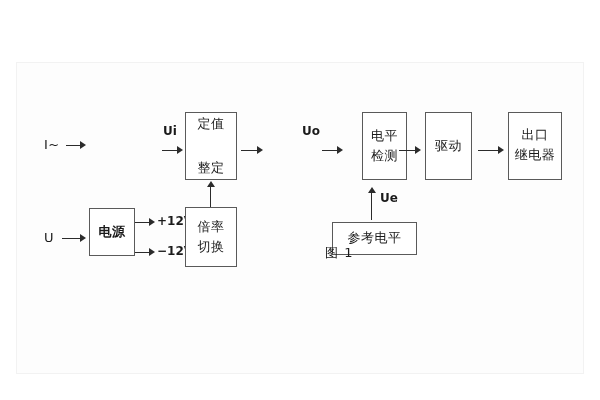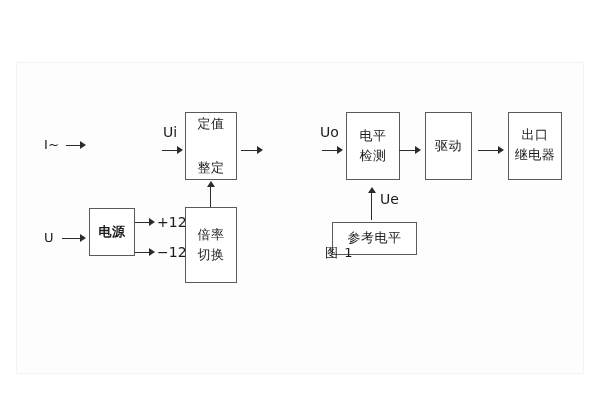--- a/index.html
+++ b/index.html
@@ -45,21 +45,21 @@
   .node.one-line { font-size: 13px; }
 
   
   .label {
     position: absolute;
     color: #1a1a1a;
     font-size: 13px;
     white-space: nowrap;
     line-height: 1;
   }
-  .label.sig { font-size: 14px; }
+  .label.sig { font-size: 12px; font-weight: bold; }
   .label.port { font-size: 13px; letter-spacing: 0.3px; }
   .caption { font-size: 13px; letter-spacing: 1px; }
 
   
   .hline {
     position: absolute;
     height: 0;
     border-top: 1.4px solid #2b2b2b;
   }
   .vline {
@@ -101,25 +101,25 @@
 
   <div class="node" style="left:185px; top:112px; width:52px; height:68px;gap:23px;">
     <span class="ln">定值</span>
     <span class="ln">整定</span>
   </div>
 
   <div class="hline" style="left:241px; top:150px; width:18px;"></div>
   <div class="arrow-r" style="left:257px; top:146px;"></div>
 
 
-  <div class="label sig" style="left:320px; top:125px;">Uo</div>
+  <div class="label sig" style="left:302px; top:125px;">Uo</div>
   <div class="hline" style="left:322px; top:150px; width:17px;"></div>
   <div class="arrow-r" style="left:337px; top:146px;"></div>
 
-  <div class="node" style="left:346px; top:112px; width:54px; height:68px;">
+  <div class="node" style="left:362px; top:112px; width:45px; height:68px;">
     <span class="ln">电平</span>
     <span class="ln">检测</span>
   </div>
 
   <div class="hline" style="left:399px; top:150px; width:18px;"></div>
   <div class="arrow-r" style="left:415px; top:146px;"></div>
 
   <div class="node one-line" style="left:425px; top:112px; width:47px; height:68px;">
     <span class="ln">驱动</span>
   </div>
@@ -141,21 +141,21 @@
   </div>
 
   <div class="hline" style="left:135px; top:222px; width:16px;"></div>
   <div class="arrow-r" style="left:149px; top:218px;"></div>
   <div class="label sig" style="left:157px; top:215px;">+12V</div>
 
   <div class="hline" style="left:135px; top:252px; width:16px;"></div>
   <div class="arrow-r" style="left:149px; top:248px;"></div>
   <div class="label sig" style="left:157px; top:245px;">−12V</div>
 
-  <div class="node" style="left:185px; top:207px; width:52px; height:76px;">
+  <div class="node" style="left:185px; top:207px; width:52px; height:60px;">
     <span class="ln">倍率</span>
     <span class="ln">切换</span>
   </div>
 
   <div class="vline" style="left:210px; top:186px; height:21px;"></div>
   <div class="arrow-u" style="left:207px; top:181px;"></div>
 
   <div class="node one-line" style="left:332px; top:222px; width:85px; height:33px;">
     <span class="ln">参考电平</span>
   </div>

